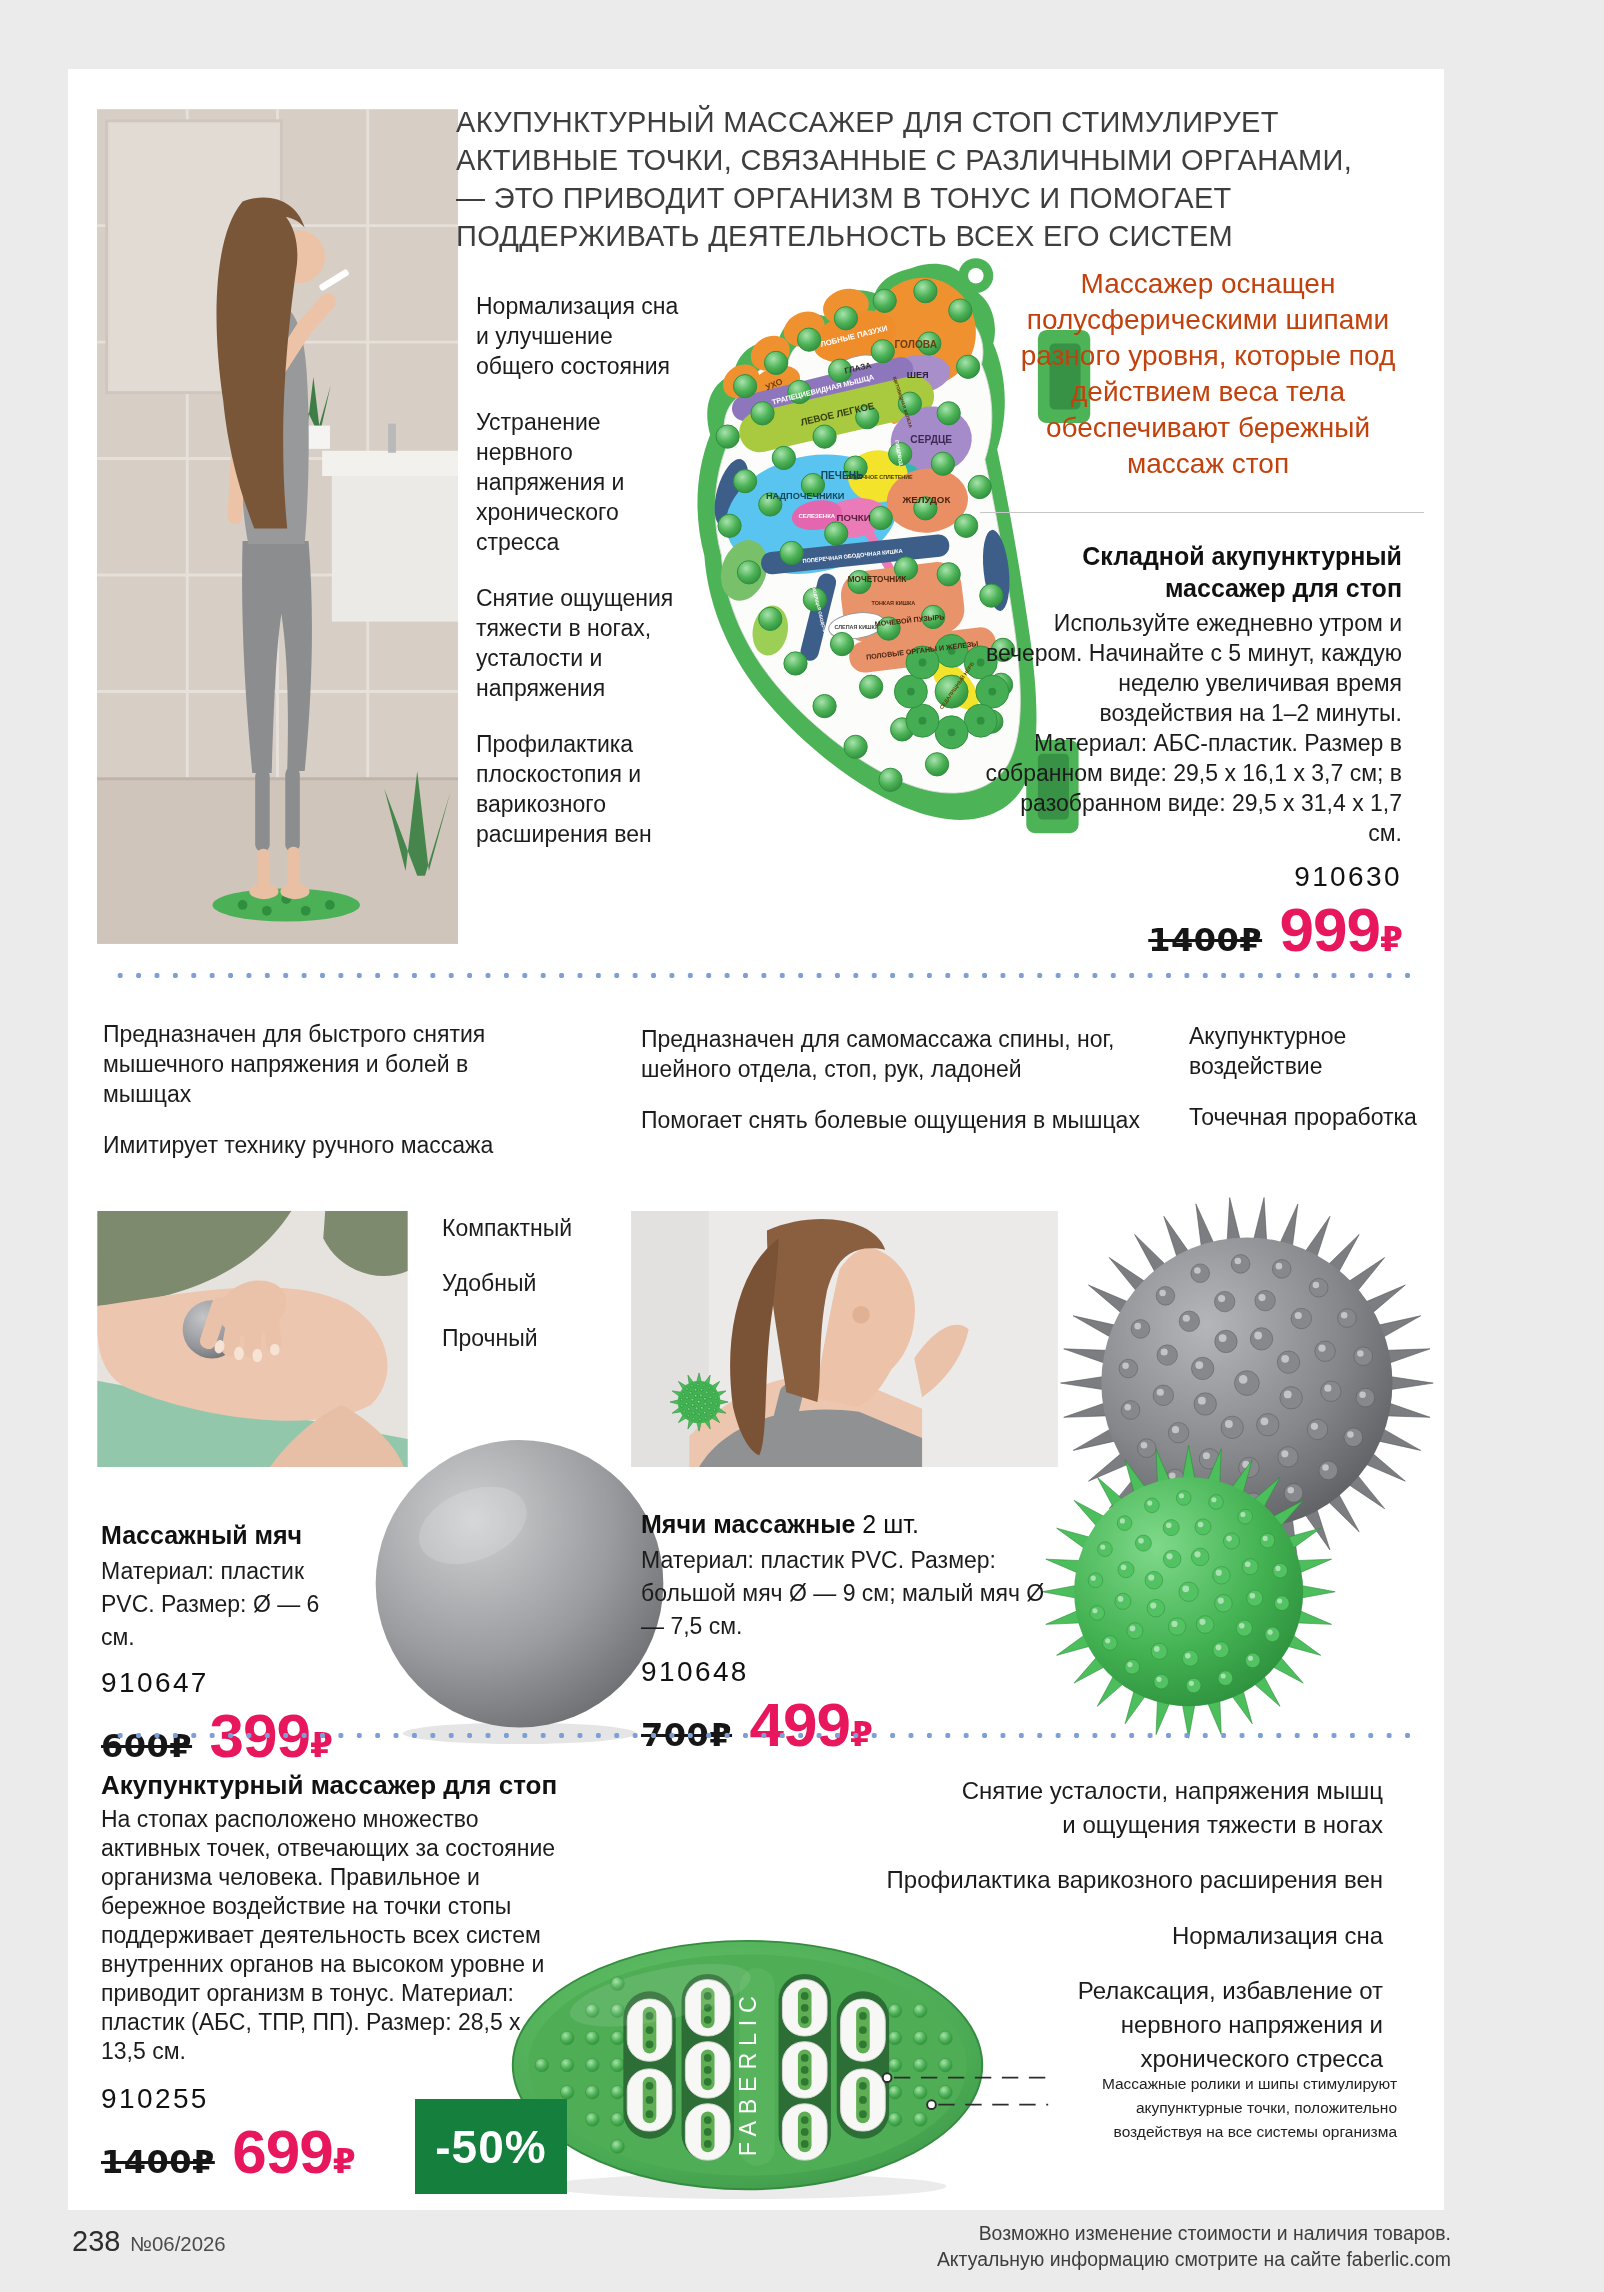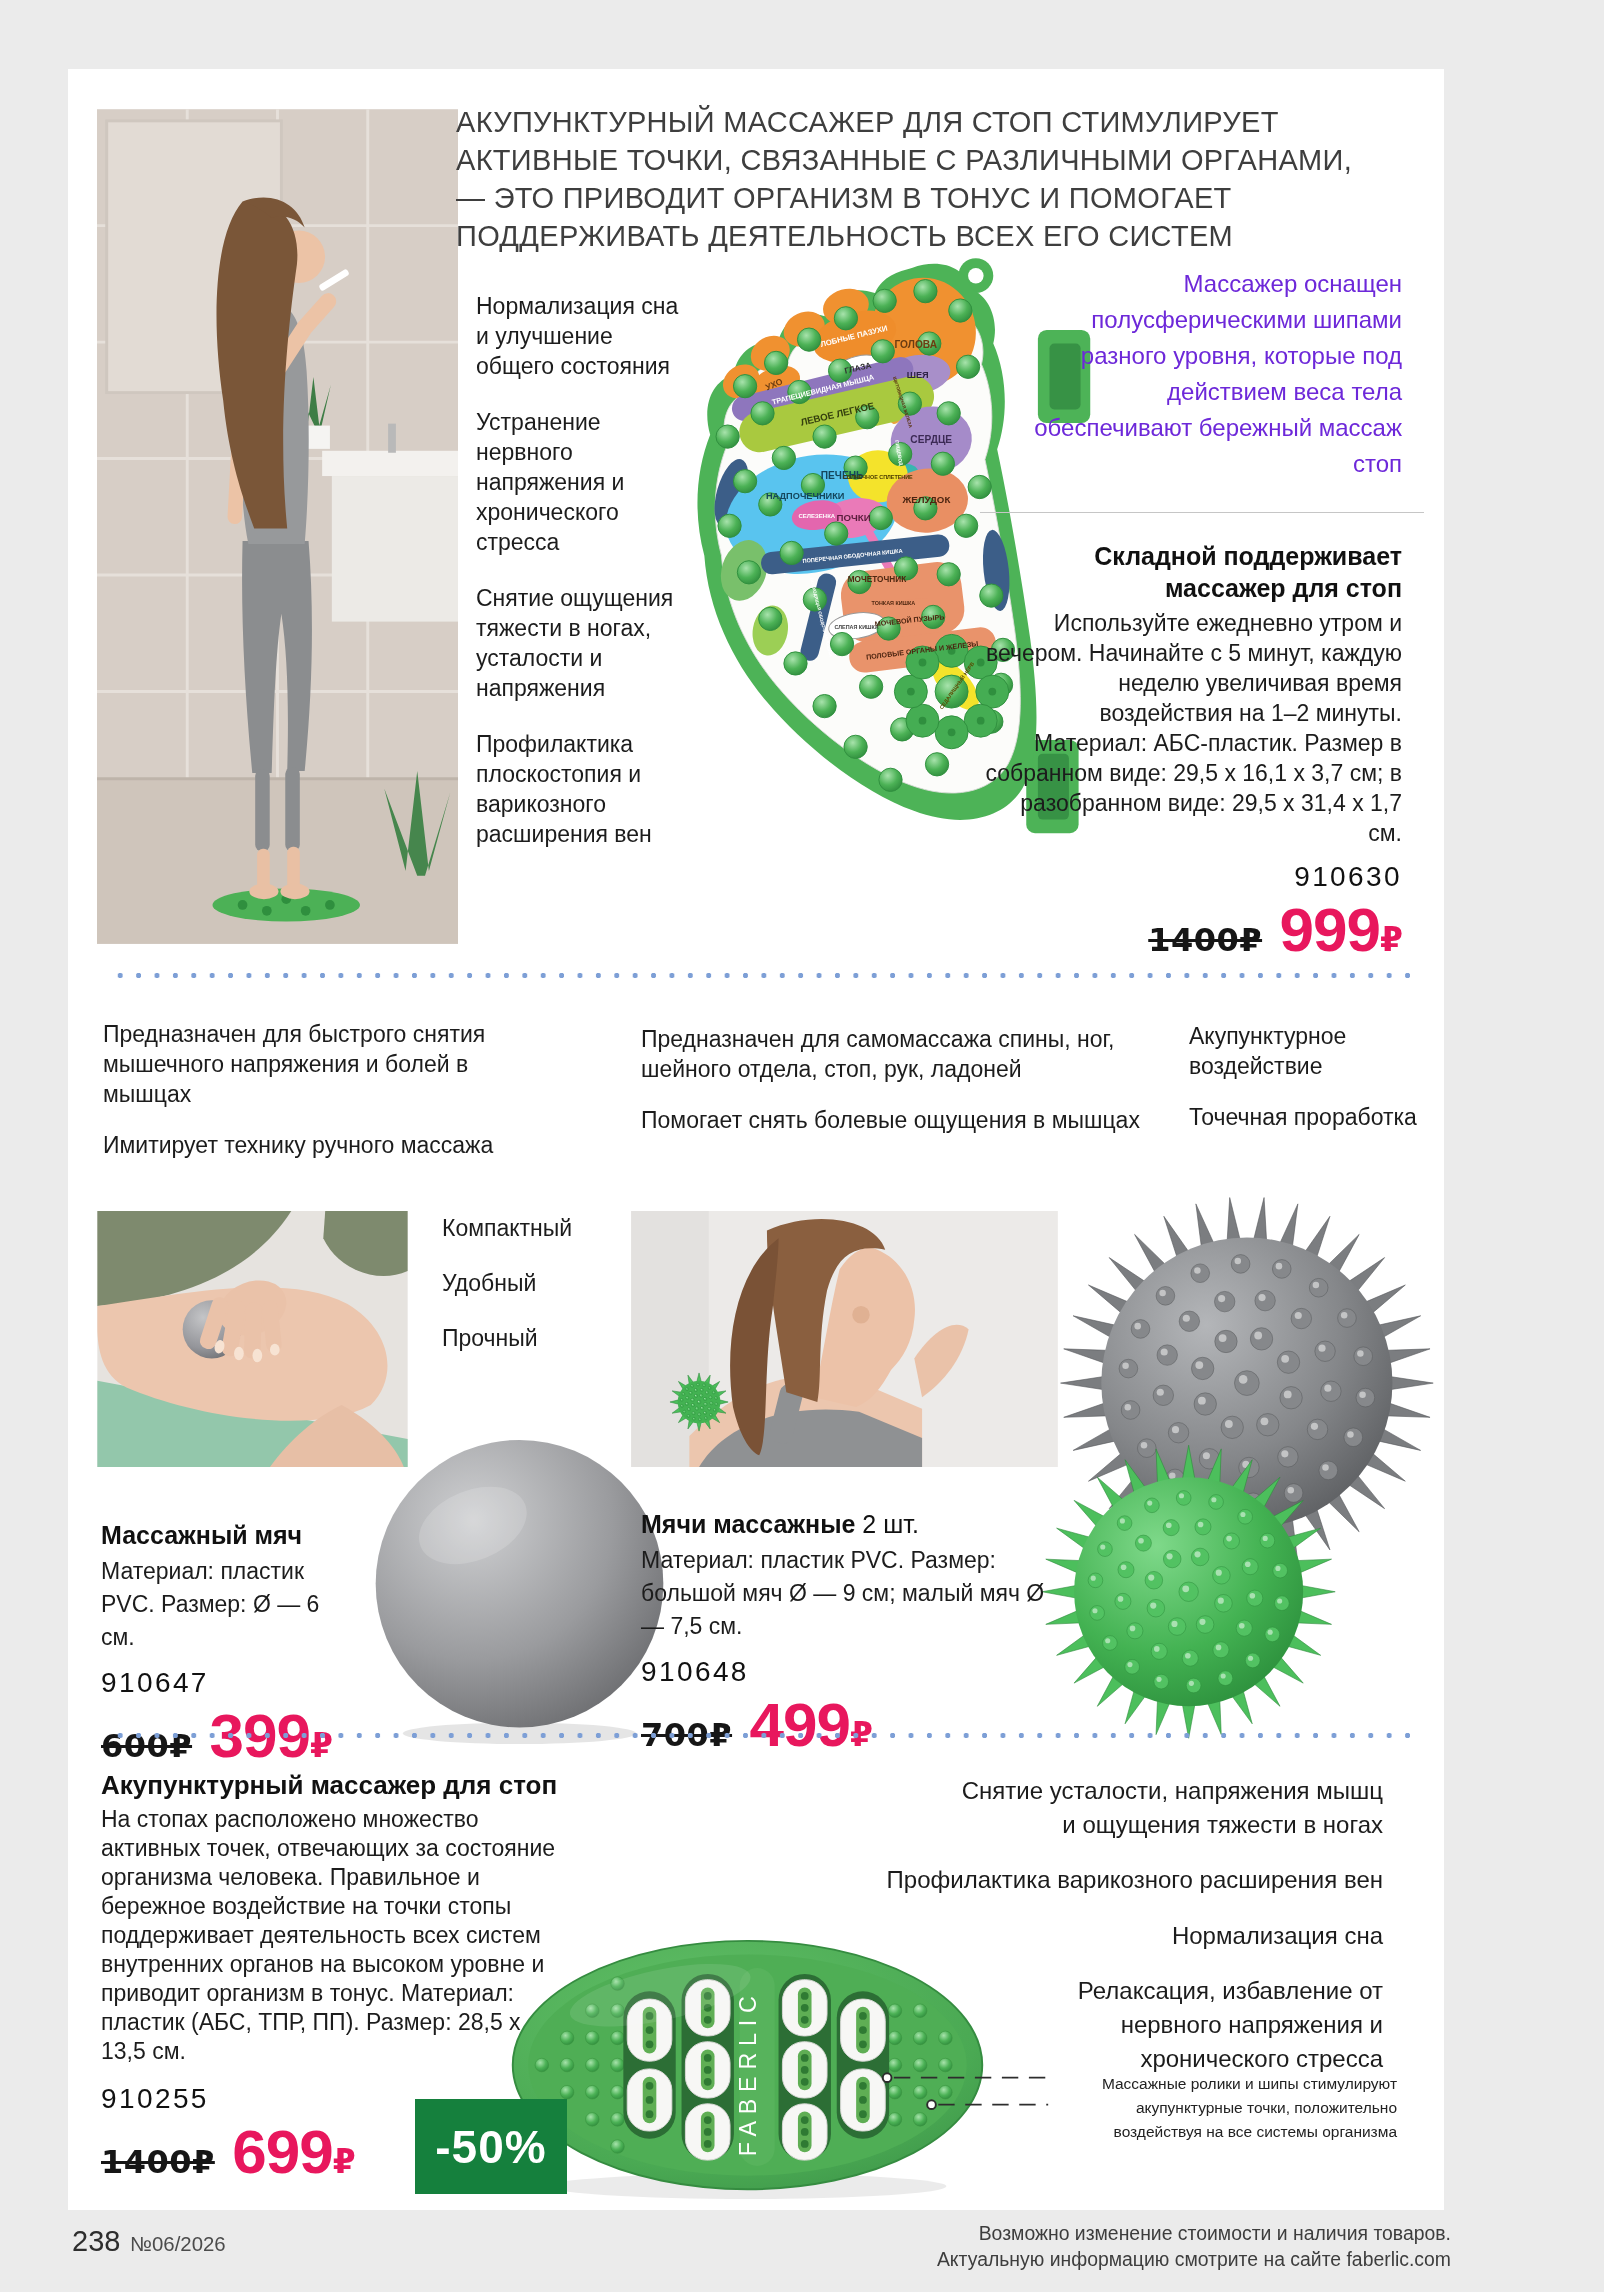--- a/index.html
+++ b/index.html
@@ -2,21 +2,21 @@
 <html><head>
 <meta charset="utf-8">
 <style>
   html,body{margin:0;padding:0;}
   body{background:#ebebeb;font-family:"Liberation Sans","DejaVu Sans",sans-serif;color:#1c1c1c;}
   .page{position:relative;width:1605px;height:2292px;background:#ebebeb;overflow:hidden;padding-left:8px;}
   .card{position:absolute;left:68px;top:69px;width:1376px;height:2141px;background:#ffffff;}
   .abs{position:absolute;}
   .headline{font-size:29px;line-height:38px;color:#3e3e3e;letter-spacing:0.3px;}
   .bullet{font-size:23px;line-height:30px;margin-bottom:26px;}
-  .note-right{font-size:24px;line-height:36px;text-align:right;color:#6d28d9;}
+  .note-right{font-size:28px;line-height:36px;text-align:center;color:#c2410c;}
   .rule{height:1px;background:#c6c6c6;}
   .prod-right{text-align:right;}
   .prod-title{font-weight:bold;font-size:25px;line-height:32px;color:#111;}
   .prod-title .qty{font-weight:normal;}
   .prod-body{font-size:23px;line-height:30px;margin-top:3.9px;}
   .prod-body.tight{line-height:33px;}
   .prod-code{font-size:28px;letter-spacing:2.4px;margin-top:13.6px;color:#111;}
   .price-row{display:flex;align-items:baseline;gap:17.5px;margin-top:5.8px;}
   .price-row.to-right{justify-content:flex-end;}
   .old-price{font-size:32px;font-weight:bold;text-decoration:line-through;letter-spacing:0.5px;font-family:"DejaVu Sans","Liberation Sans",sans-serif;color:#161616;}
@@ -261,21 +261,21 @@
           <text x="316" y="450" font-size="5.4" text-anchor="middle" fill="#5a4a00" transform="rotate(-55 316 450)">СЕДАЛИЩНЫЙ НЕРВ</text>
         </g>
       </svg>
     </div>
 
     <div class="abs note-right" style="right:42px;top:197px;width:388px;">Массажер оснащен полусферическими шипами разного уровня, которые под действием веса тела обеспечивают бережный массаж стоп</div>
 
     <div class="abs rule" style="left:912px;top:443px;width:444px;"></div>
 
     <div class="abs prod-right" style="right:42px;top:471px;width:417px;">
-      <div class="prod-title">Складной поддерживает массажер для стоп</div>
+      <div class="prod-title">Складной акупунктурный массажер для стоп</div>
       <div class="prod-body">Используйте ежедневно утром и вечером. Начинайте с 5 минут, каждую неделю увеличивая время воздействия на 1–2 минуты. Материал: АБС-пластик. Размер в собранном виде: 29,5 х 16,1 х 3,7 см; в разобранном виде: 29,5 х 31,4 х 1,7 см.</div>
       <div class="prod-code">910630</div>
       <div class="price-row to-right">
         <span class="old-price">1400₽</span>
         <span class="new-price"><span>999</span><span class="cur">₽</span></span>
       </div>
     </div>
 
     <div class="abs dots" style="left:43px;top:903px;width:1310px;"></div>
 

